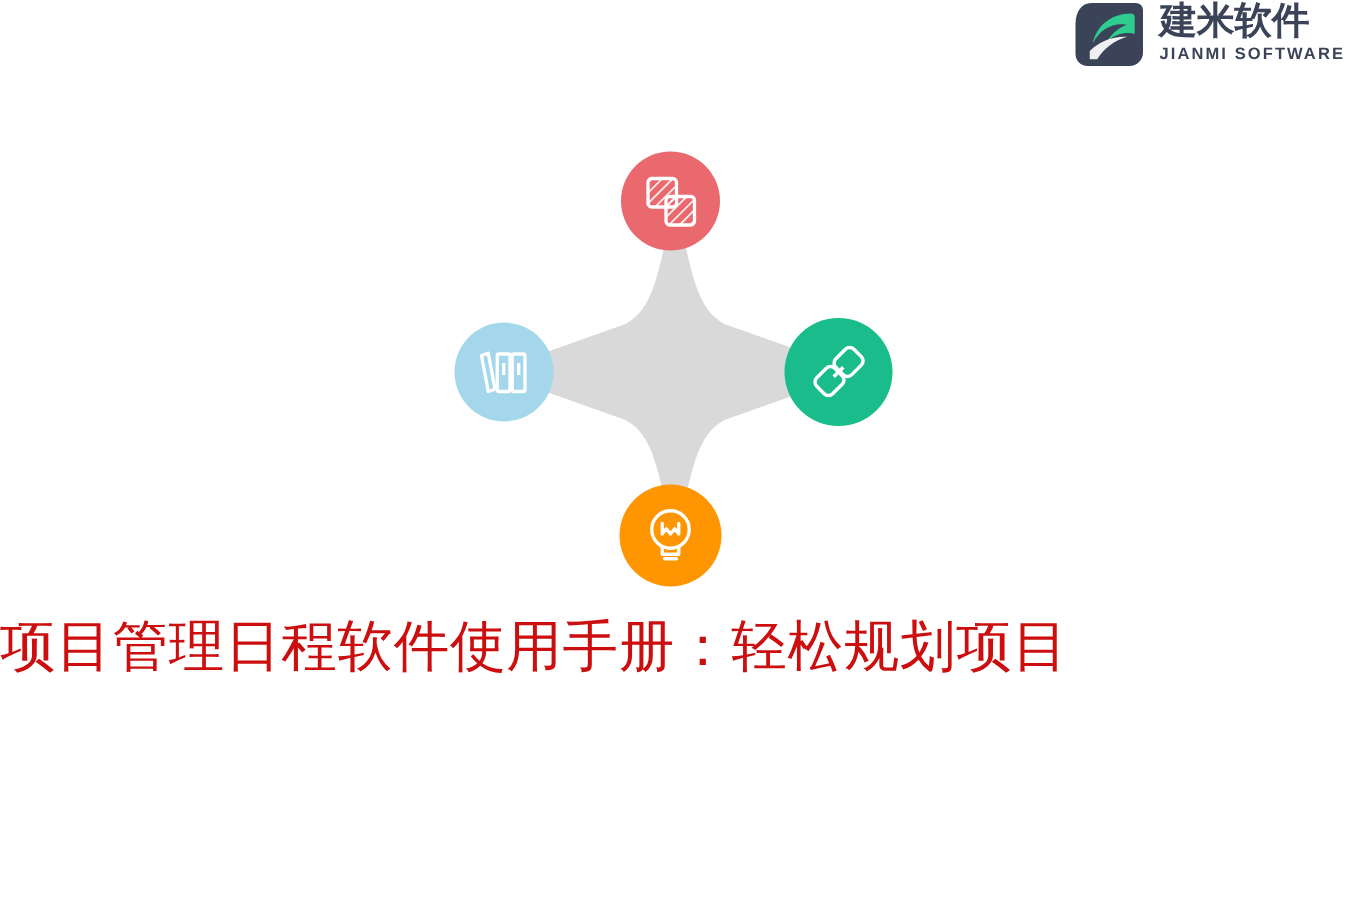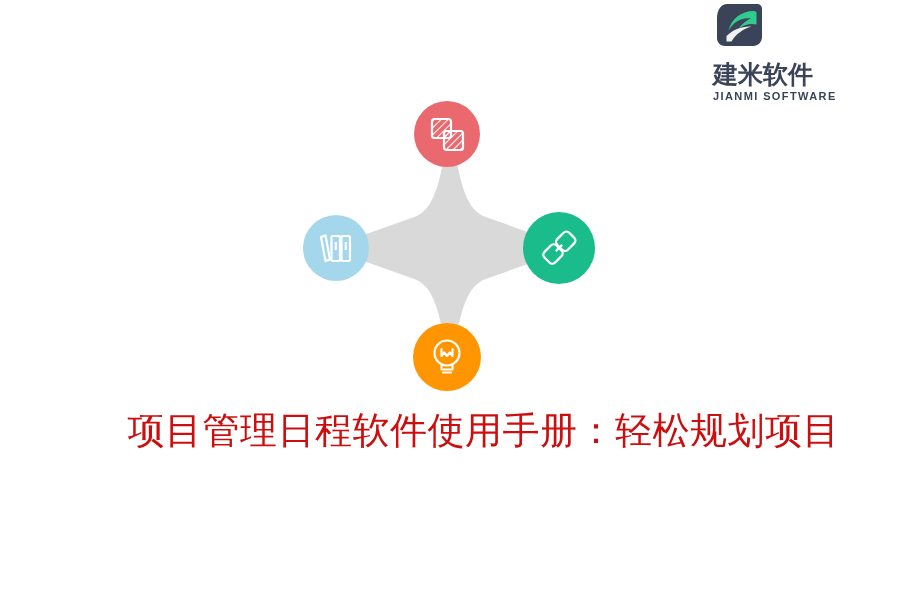--- a/index.html
+++ b/index.html
@@ -18,21 +18,20 @@
   
   .brand {
     position: absolute;
     top: 0px;
     left: 713px;
     width: 187px;
     height: 52px;
     display: flex;
     align-items: flex-start;
     gap: 8px;
-    flex-direction: column;
   }
   .brand-mark {
     width: 52px;
     height: 48px;
     flex: 0 0 52px;
     margin-top: 0px;
   }
   .brand-text {
     display: flex;
     flex-direction: column;
@@ -74,21 +73,21 @@
   .node-label {
     display: none;
   }
 
   
   .title-block {
     position: absolute;
     left: 0;
     top: 408px;
     width: 840px;
-    text-align: right;
+    text-align: left;
   }
   .title-line {
     font-family: "DejaVu Serif", "Liberation Serif", serif;
     font-size: 37px;
     line-height: 45px;
     color: #cc0e0e;
     font-weight: 400;
     letter-spacing: 0.5px;
     white-space: nowrap;
   }

